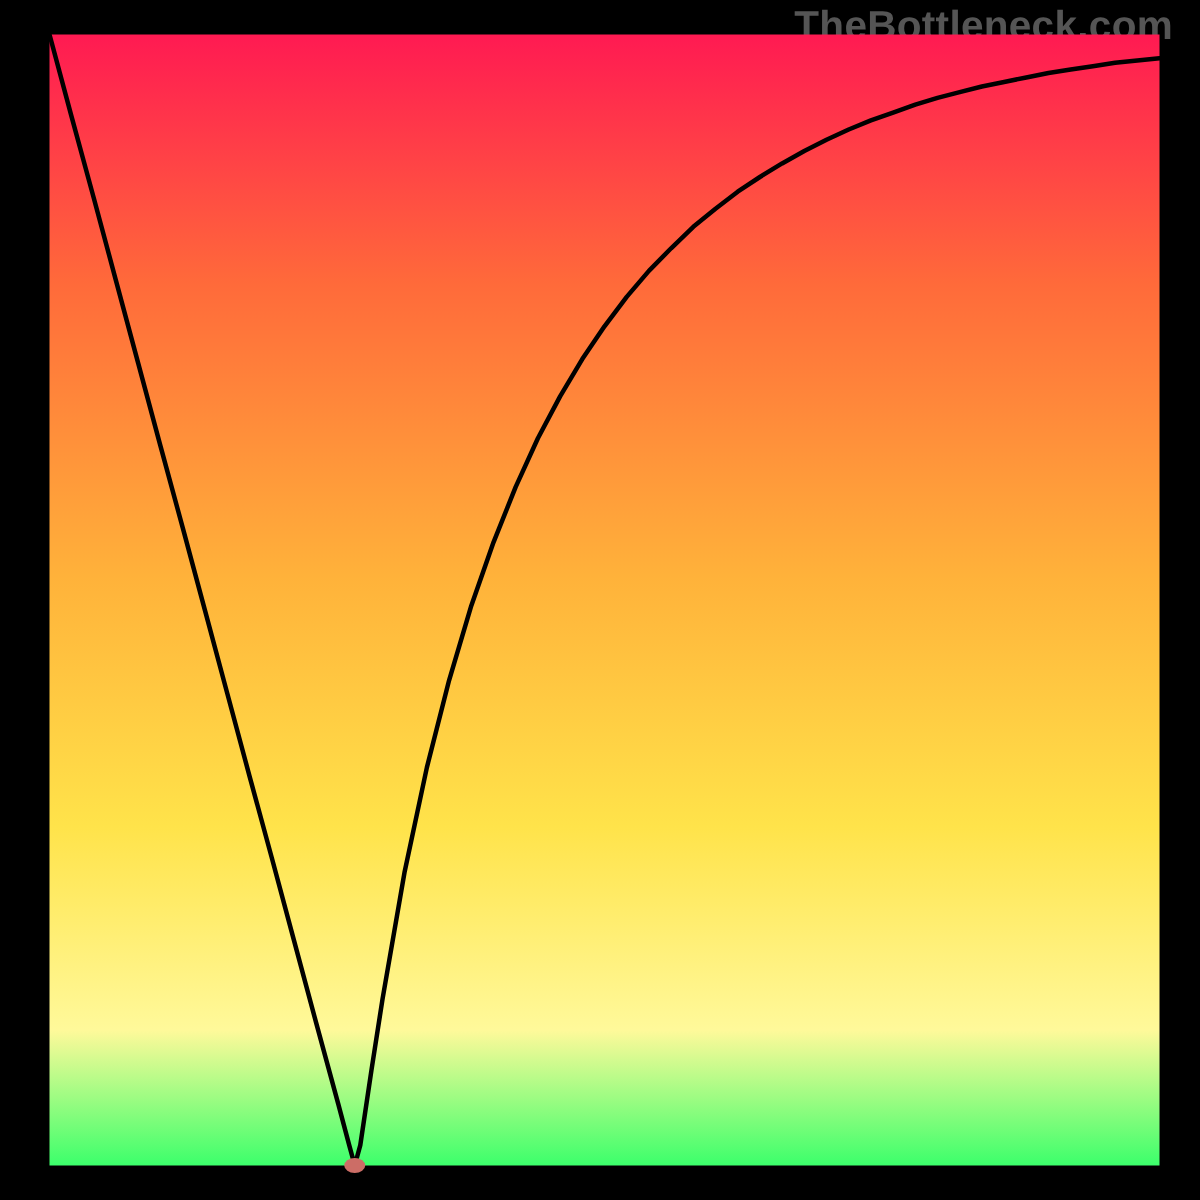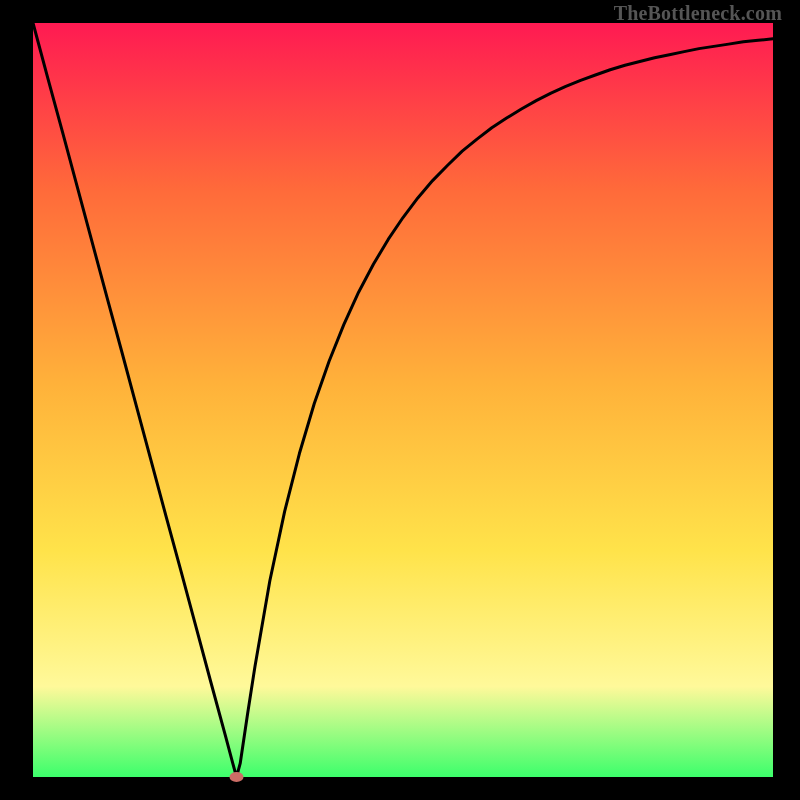--- a/index.html
+++ b/index.html
@@ -14,22 +14,22 @@
     position: relative;
     width: 800px;
     height: 800px;
     background: #000;
   }
   .watermark {
     position: absolute;
     top: 2px;
     right: 18px;
     color: #555;
-    font-family: Liberation Serif, serif;
-    font-size: 20px;
+    font-family: Liberation Sans, sans-serif;
+    font-size: 27px;
     font-weight: 600;
     letter-spacing: 0.2px;
   }
   svg {
     position: absolute;
     top: 0;
     left: 0;
   }
 </style>
 </head>

